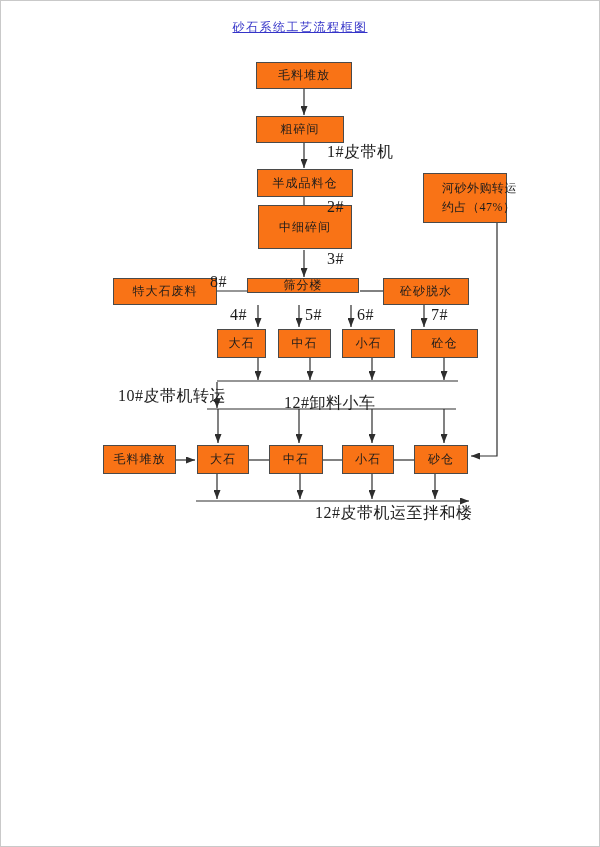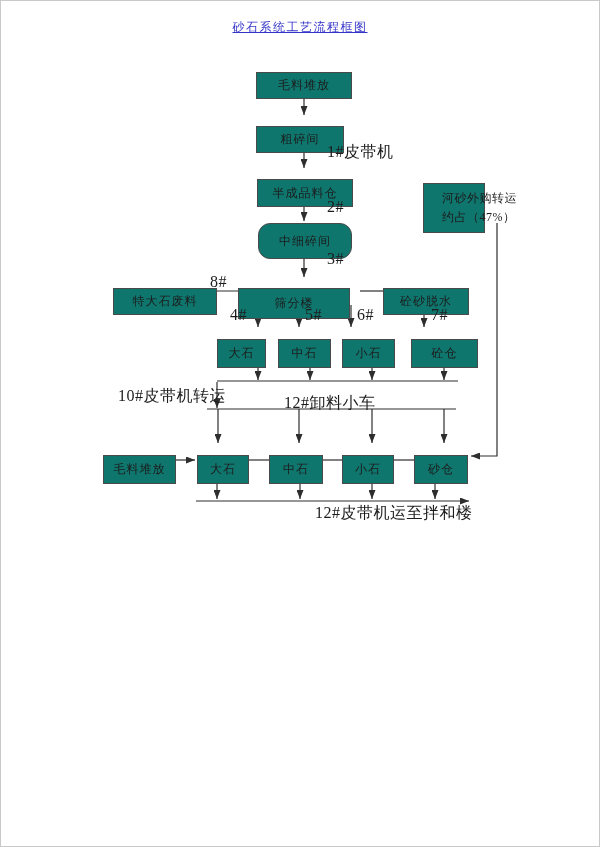--- a/index.html
+++ b/index.html
@@ -18,26 +18,25 @@
     color:var(--title-color,#3534c8);
     font-size:12px;
     letter-spacing:1.5px;
     text-decoration:underline;
     cursor:pointer;
   }
   .box{
     position:absolute;
     box-sizing:border-box;
     border:1px solid var(--box-border,#4a4a4a);
-    background:#0f766e;
+    background:#f97316;
     display:flex;align-items:center;justify-content:center;
     font-size:12px;
     letter-spacing:1px;
     white-space:nowrap;
-    margin-top:10px;
   }
   .box.note{
     flex-direction:column;
     align-items:flex-start;
     justify-content:center;
     padding-left:7px;
     line-height:1.55;
     letter-spacing:0.5px;
   }
   .lbl{
@@ -105,26 +104,26 @@
     <path d="M216,473 V498" marker-end="url(#arw)"></path>
     <path d="M299,473 V498" marker-end="url(#arw)"></path>
     <path d="M371,473 V498" marker-end="url(#arw)"></path>
     <path d="M434,473 V498" marker-end="url(#arw)"></path>
     <path d="M195,500 H468" marker-end="url(#arw)"></path>
   </svg>
 
   <div class="box" style="left:255px;top:61px;width:96px;height:27px;">毛料堆放</div>
   <div class="box" style="left:255px;top:115px;width:88px;height:27px;">粗碎间</div>
   <div class="box" style="left:256px;top:168px;width:96px;height:28px;text-align:center;">半成品料仓</div>
-  <div class="box" style="left:257px;top:212px;width:94px;height:36px;border-radius:12px;">中细碎间</div>
+  <div class="box" style="left:257px;top:204px;width:94px;height:44px;">中细碎间</div>
   <div class="box" style="left:112px;top:277px;width:104px;height:27px;">特大石废料</div>
-  <div class="box" style="left:237px;top:277px;width:112px;height:31px;text-align:right;">筛分楼</div>
+  <div class="box" style="left:246px;top:277px;width:112px;height:15px;text-align:right;">筛分楼</div>
   <div class="box" style="left:382px;top:277px;width:86px;height:27px;">砼砂脱水</div>
 
-  <div class="box note" style="left:422px;top:172px;width:62px;height:50px;font-size:12px;padding-left:18px;">
+  <div class="box note" style="left:422px;top:172px;width:84px;height:50px;font-size:12px;padding-left:18px;">
     <span>河砂外购转运</span>
     <span>约占（47%）</span>
   </div>
 
   <div class="box" style="left:216px;top:328px;width:49px;height:29px;">大石</div>
   <div class="box" style="left:277px;top:328px;width:53px;height:29px;">中石</div>
   <div class="box" style="left:341px;top:328px;width:53px;height:29px;">小石</div>
   <div class="box" style="left:410px;top:328px;width:67px;height:29px;">砼仓</div>
 
   <div class="box" style="left:102px;top:444px;width:73px;height:29px;">毛料堆放</div>

